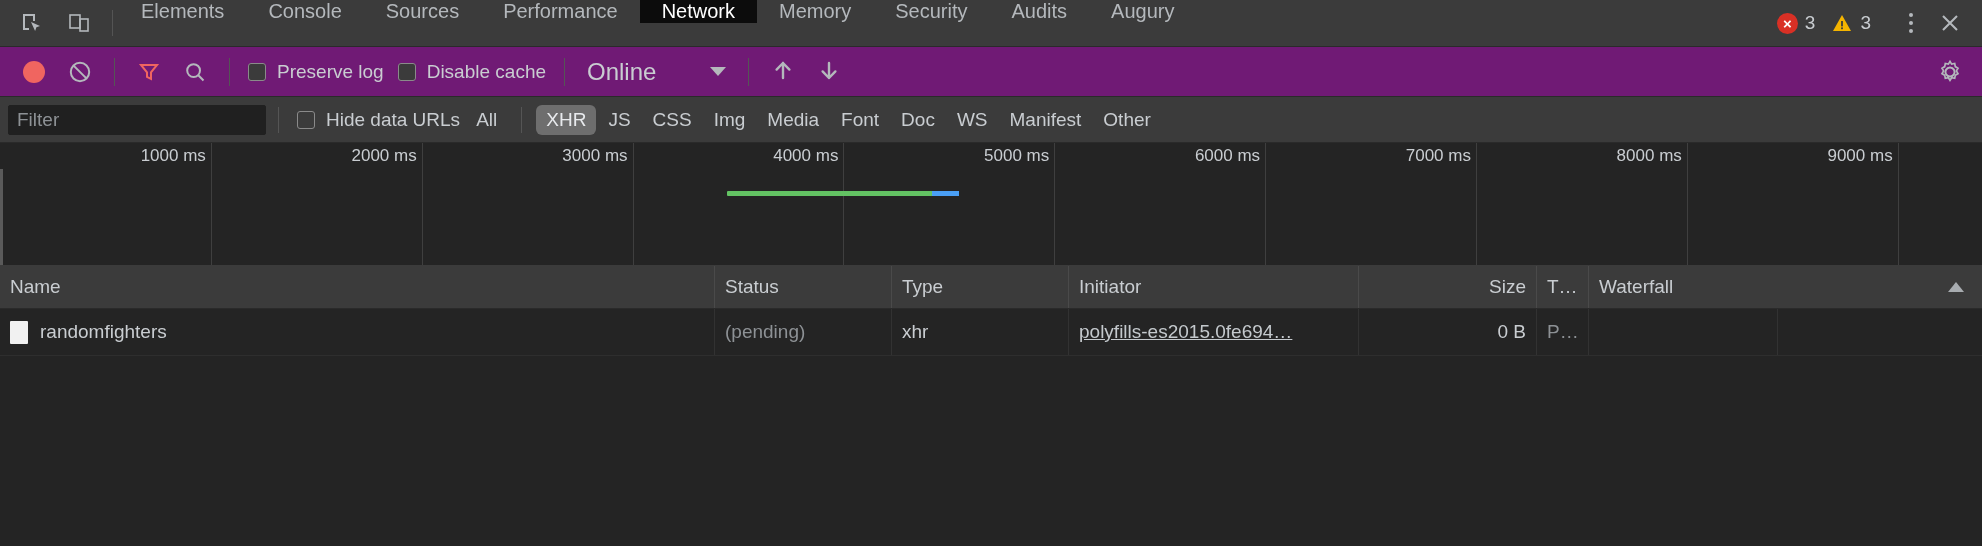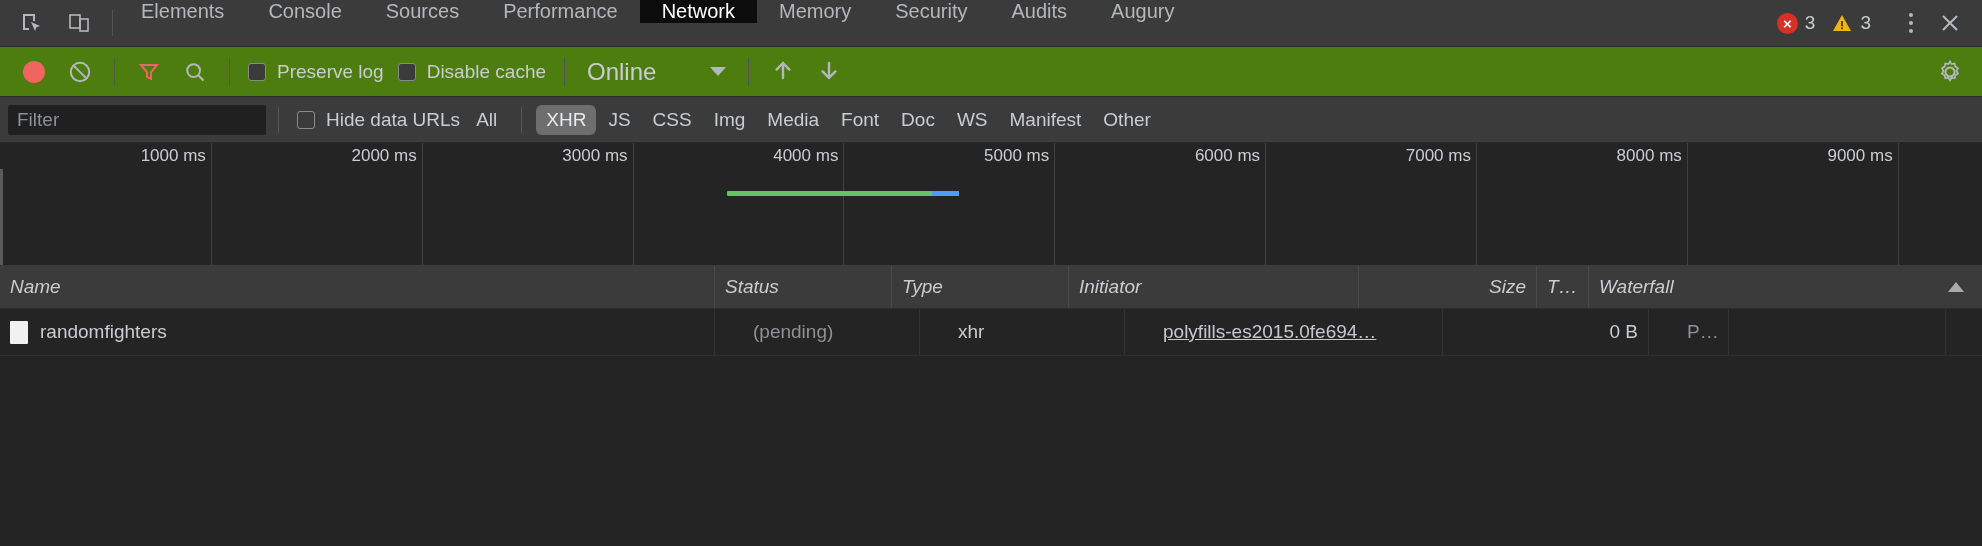--- a/index.html
+++ b/index.html
@@ -64,21 +64,21 @@
     width: 30px; height: 34px;
     display: flex; flex-direction: column; align-items: center; justify-content: center;
     gap: 4px; cursor: pointer;
   }
   .kebab i { width: 4px; height: 4px; border-radius: 50%; background: #b4b8bc; display:block; }
   .closebtn { width: 36px; height: 36px; display:flex; align-items:center; justify-content:center; cursor:pointer; }
 
   
   .toolbar {
     height: 50px;
-    background: #4d7c0f;
+    background: #701a75;
     display: flex; align-items: center;
     padding: 0 12px;
     border-bottom: 1px solid #2a2a2a;
     gap: 2px;
   }
   .rec-dot { width: 22px; height: 22px; border-radius: 50%; background: #f06560; }
   .tool { width: 44px; height: 40px; display:flex; align-items:center; justify-content:center; cursor:pointer; }
   .vsep { width: 1px; height: 28px; background: #555; margin: 0 10px; }
   .chk-label {
     display: flex; align-items: center; gap: 11px;
@@ -160,36 +160,35 @@
     height: 43px;
     background: #3b3b3b;
     border-bottom: 1px solid #2a2a2a;
     font-size: 19px; color: #c9cdd1;
   }
   .th {
     height: 100%;
     display: flex; align-items: center;
     padding: 0 10px;
     border-right: 1px solid #4a4a4a;
-    cursor: pointer; overflow: hidden; white-space: nowrap; font-style: italic;
+    cursor: pointer; overflow: hidden; white-space: nowrap;
   }
   .th.num { justify-content: flex-end; }
   .th.wf { border-right: none; flex: 1; justify-content: space-between; }
   .sort-tri {
     width: 0; height: 0;
     border-left: 8px solid transparent; border-right: 8px solid transparent;
     border-bottom: 10px solid #a8acb0;
     margin-right: 8px;
   }
   .trow {
     display: flex; align-items: center;
     height: 47px;
     font-size: 19px; color: #c9cdd1;
     border-bottom: 1px solid #2e2e2e;
-    gap: 28px;
   }
   .td {
     height: 100%;
     display: flex; align-items: center;
     padding: 0 10px;
     border-right: 1px solid #323232;
     overflow: hidden; white-space: nowrap;
   }
   .td.num { justify-content: flex-end; }
   .td.wf { border-right: none; flex: 1; }

